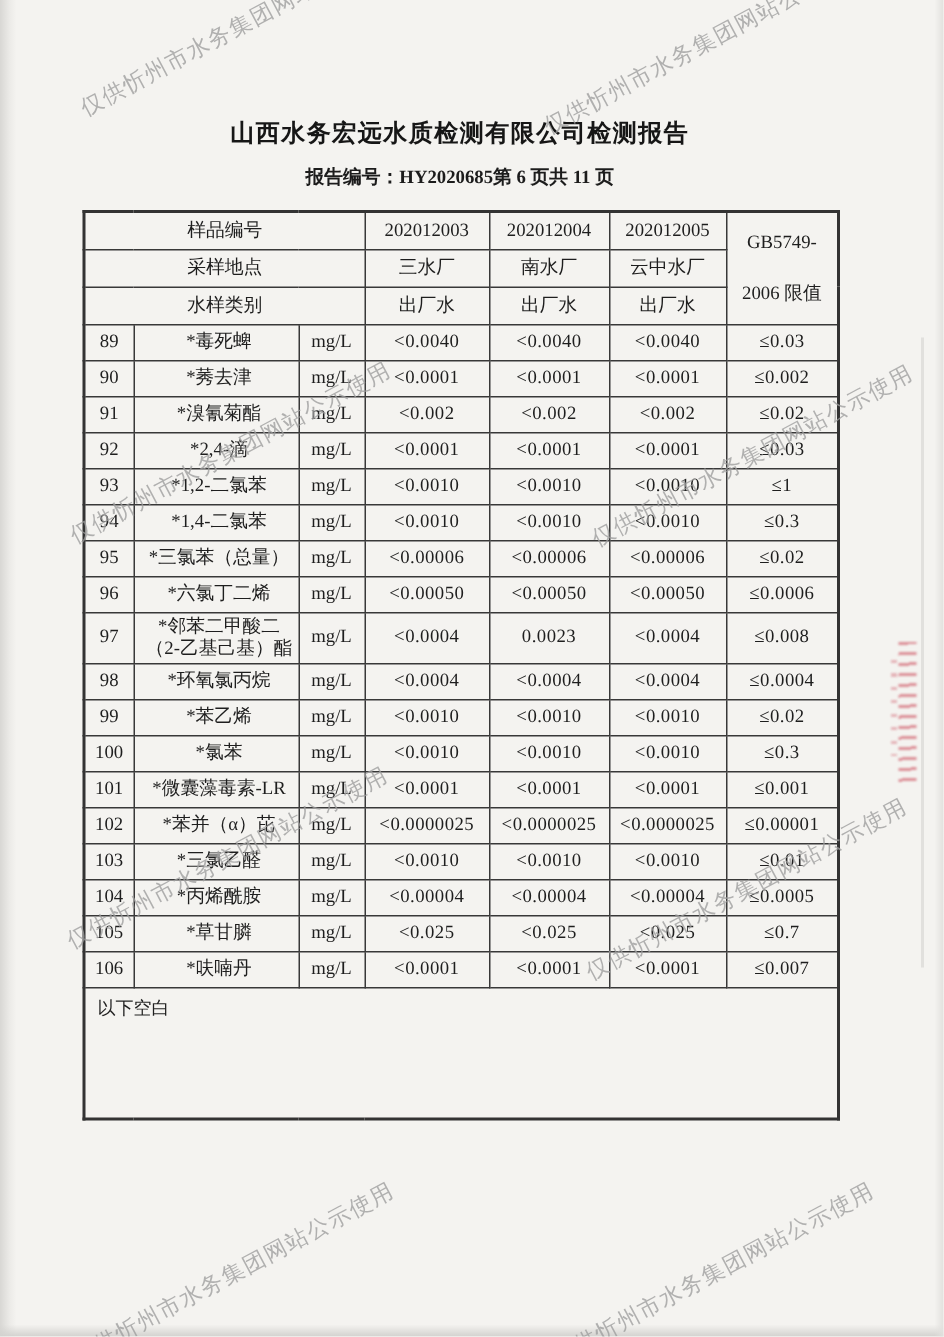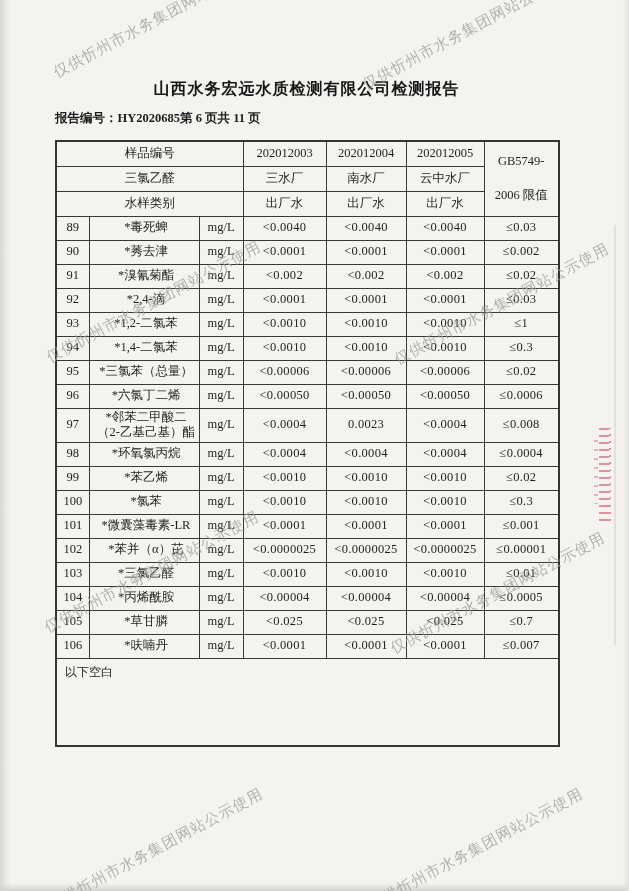--- a/index.html
+++ b/index.html
@@ -29,21 +29,21 @@
   .stamp{position:absolute;left:599px;top:428px;width:12px;height:96px;z-index:6;
          background:repeating-linear-gradient(177deg,rgba(195,35,55,.55) 0 2px,rgba(195,35,55,0) 2px 7px);
          filter:blur(.6px);opacity:.85;}
   .stamp::after{content:"";position:absolute;left:-5px;top:12px;width:4px;height:64px;
          background:repeating-linear-gradient(180deg,rgba(195,35,55,.35) 0 2px,rgba(195,35,55,0) 2px 9px);}
 
   
   .title{position:absolute;left:55px;top:79px;width:503px;text-align:center;
          font-family:Liberation Mono, monospace;font-weight:700;
          font-size:16px;letter-spacing:1px;color:#161616;z-index:2;}
-  .meta{position:absolute;left:55px;top:110px;width:503px;display:flex;justify-content:flex-start;
+  .meta{position:absolute;left:55px;top:110px;width:503px;display:flex;justify-content:center;
         font-size:12.5px;font-weight:700;color:#1c1c1c;z-index:2;}
 
   
   .tbl-wrap{position:absolute;left:55px;top:140px;z-index:1;}
   table{border-collapse:collapse;table-layout:fixed;width:503px;background:transparent;padding-left:28px;}
   td{border:1px solid #383838;font-size:12.5px;text-align:center;vertical-align:middle;
      padding:1px 2px;line-height:1.25;color:#1e1e1e;overflow:hidden;}
   table{border:2px solid #333;}
   thead tr{height:25px;}
   tbody tr.datarow{height:24px;}
@@ -99,21 +99,21 @@
           <td>202012003</td>
           <td>202012004</td>
           <td>202012005</td>
           <td rowspan="3" class="limith">
             <div>GB5749-</div>
             <div class="gap"></div>
             <div>2006 限值</div>
           </td>
         </tr>
         <tr>
-          <td colspan="3">三氯乙醛</td>
+          <td colspan="3">采样地点</td>
           <td>三水厂</td>
           <td>南水厂</td>
           <td>云中水厂</td>
         </tr>
         <tr>
           <td colspan="3">水样类别</td>
           <td>出厂水</td>
           <td>出厂水</td>
           <td>出厂水</td>
         </tr>

